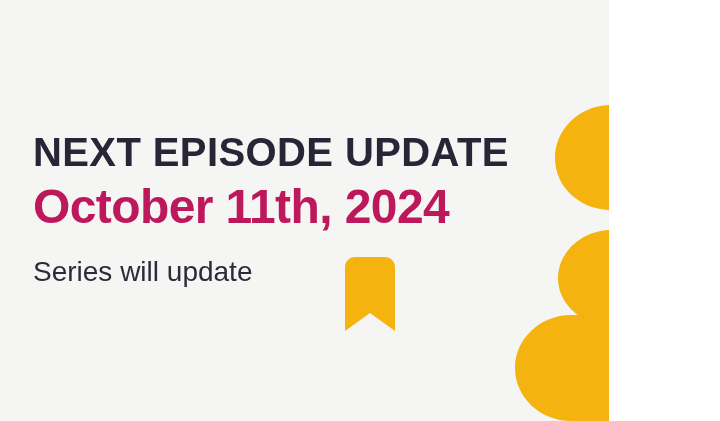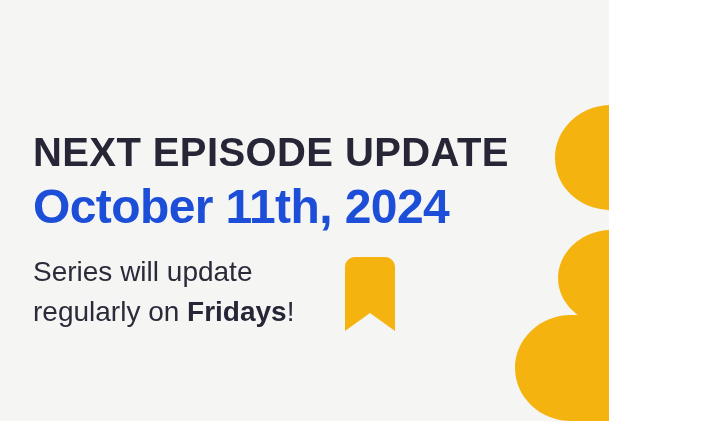--- a/index.html
+++ b/index.html
@@ -49,35 +49,36 @@
   }
   #date-line {
     position: absolute;
     top: 180px;
     left: 0;
     margin: 0;
     font-size: 48px;
     line-height: 54px;
     font-weight: bold;
     letter-spacing: -0.6px;
-    color: #1d4ed8;
+    color: #be185d;
     white-space: nowrap;
     font-family: "Liberation Sans", sans-serif;
   }
   #subtitle {
     position: absolute;
     top: 252px;
     left: 0;
     margin: 0;
     font-size: 28px;
     line-height: 40px;
     font-weight: normal;
     color: #2b2b3a;
     white-space: nowrap;
     font-family: "Liberation Sans", sans-serif;
+    text-align: center;
   }
   #subtitle .em {
     font-weight: bold;
     color: #262637;
   }
   #bookmark-icon {
     position: absolute;
     left: 345px;
     top: 257px;
     width: 50px;
@@ -113,21 +114,20 @@
   </svg>
 
   <div id="content">
 
     <h1 id="headline">NEXT EPISODE UPDATE</h1>
 
     <div id="date-line">October 11th, 2024</div>
 
     <div id="subtitle">
       <div>Series will update</div>
-      <div><span>regularly on </span><span class="em">Fridays</span><span>!</span></div>
     </div>
 
   </div>
 
   <svg id="bookmark-icon" viewBox="0 0 50 74" aria-hidden="true">
     <path fill="#f5b30f" d="M0,10 C0,4.5 4.5,0 10,0 L40,0 C45.5,0 50,4.5 50,10 L50,74 L25,56 L0,74 Z"></path>
   </svg>
 
 </div>
 

